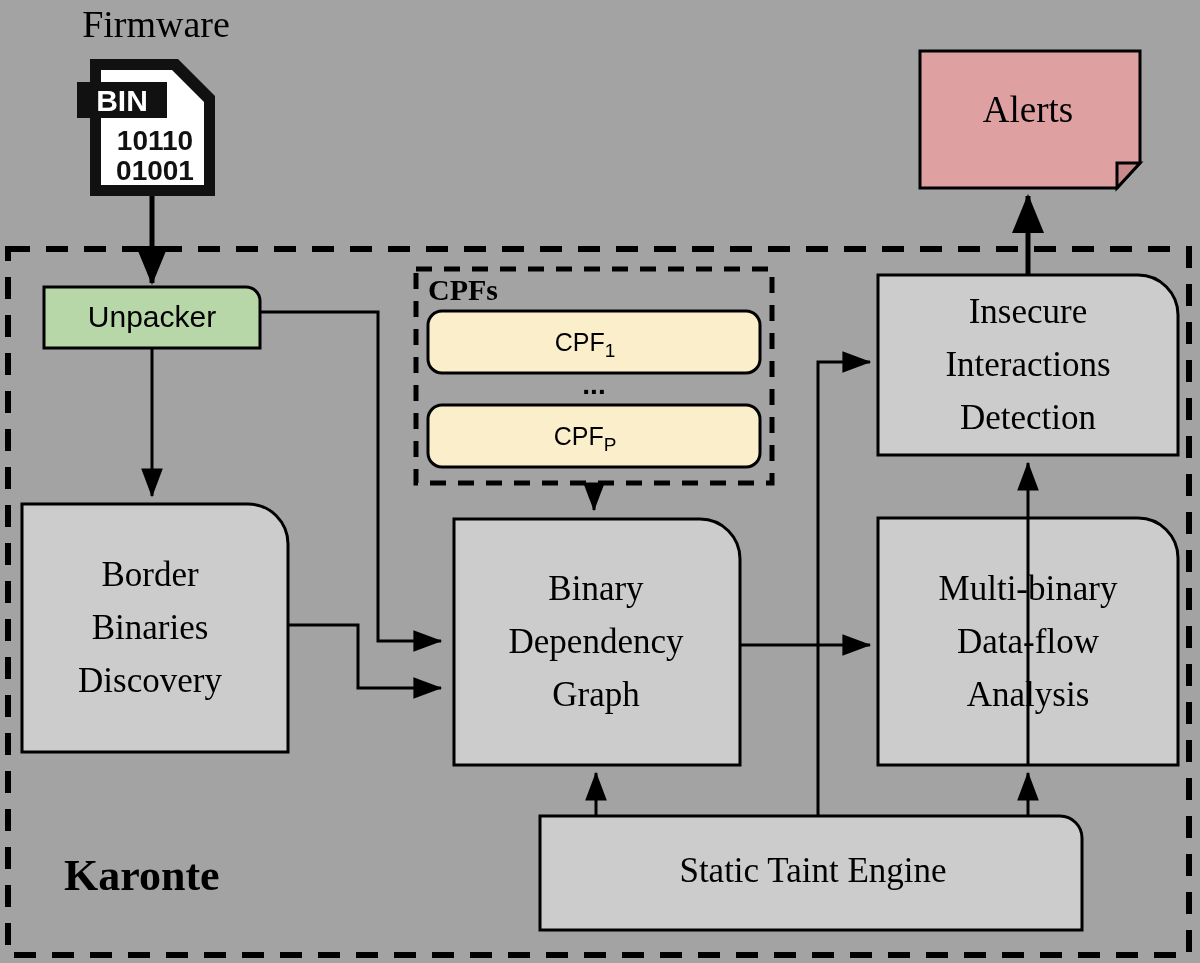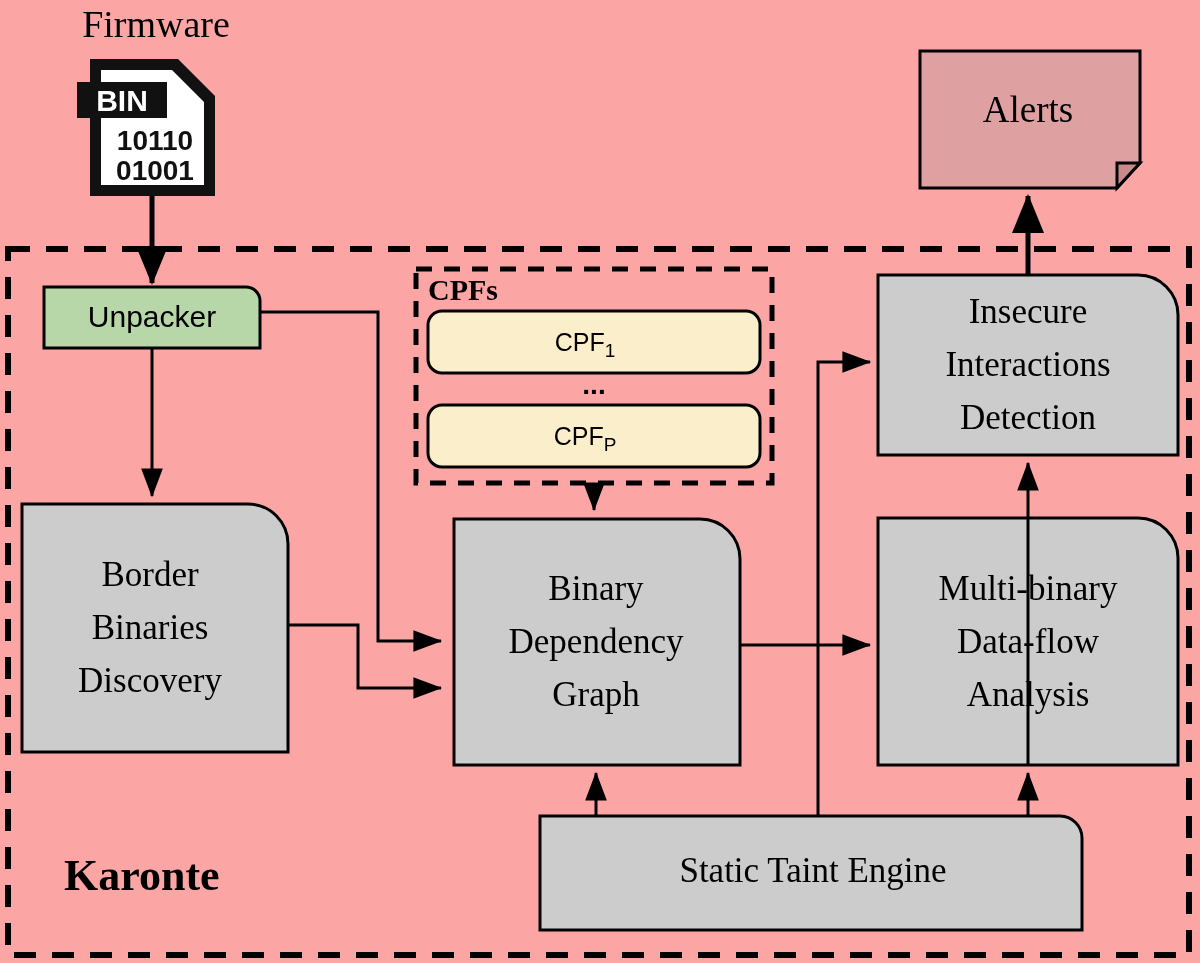--- a/index.html
+++ b/index.html
@@ -10,21 +10,21 @@
   body {
     width: 1200px;
     height: 963px;
     font-family: "Liberation Serif", serif;
     overflow: hidden;
   }
   #diagram-root {
     position: relative;
     width: 1200px;
     height: 963px;
-    background: #fca5a5;
+    background: #a3a3a3;
   }
   svg#diagram {
     display: block;
     width: 1200px;
     height: 963px;
   }
   .node-label {
     font-family: "Liberation Serif", serif;
     fill: #000000;
     text-anchor: middle;

